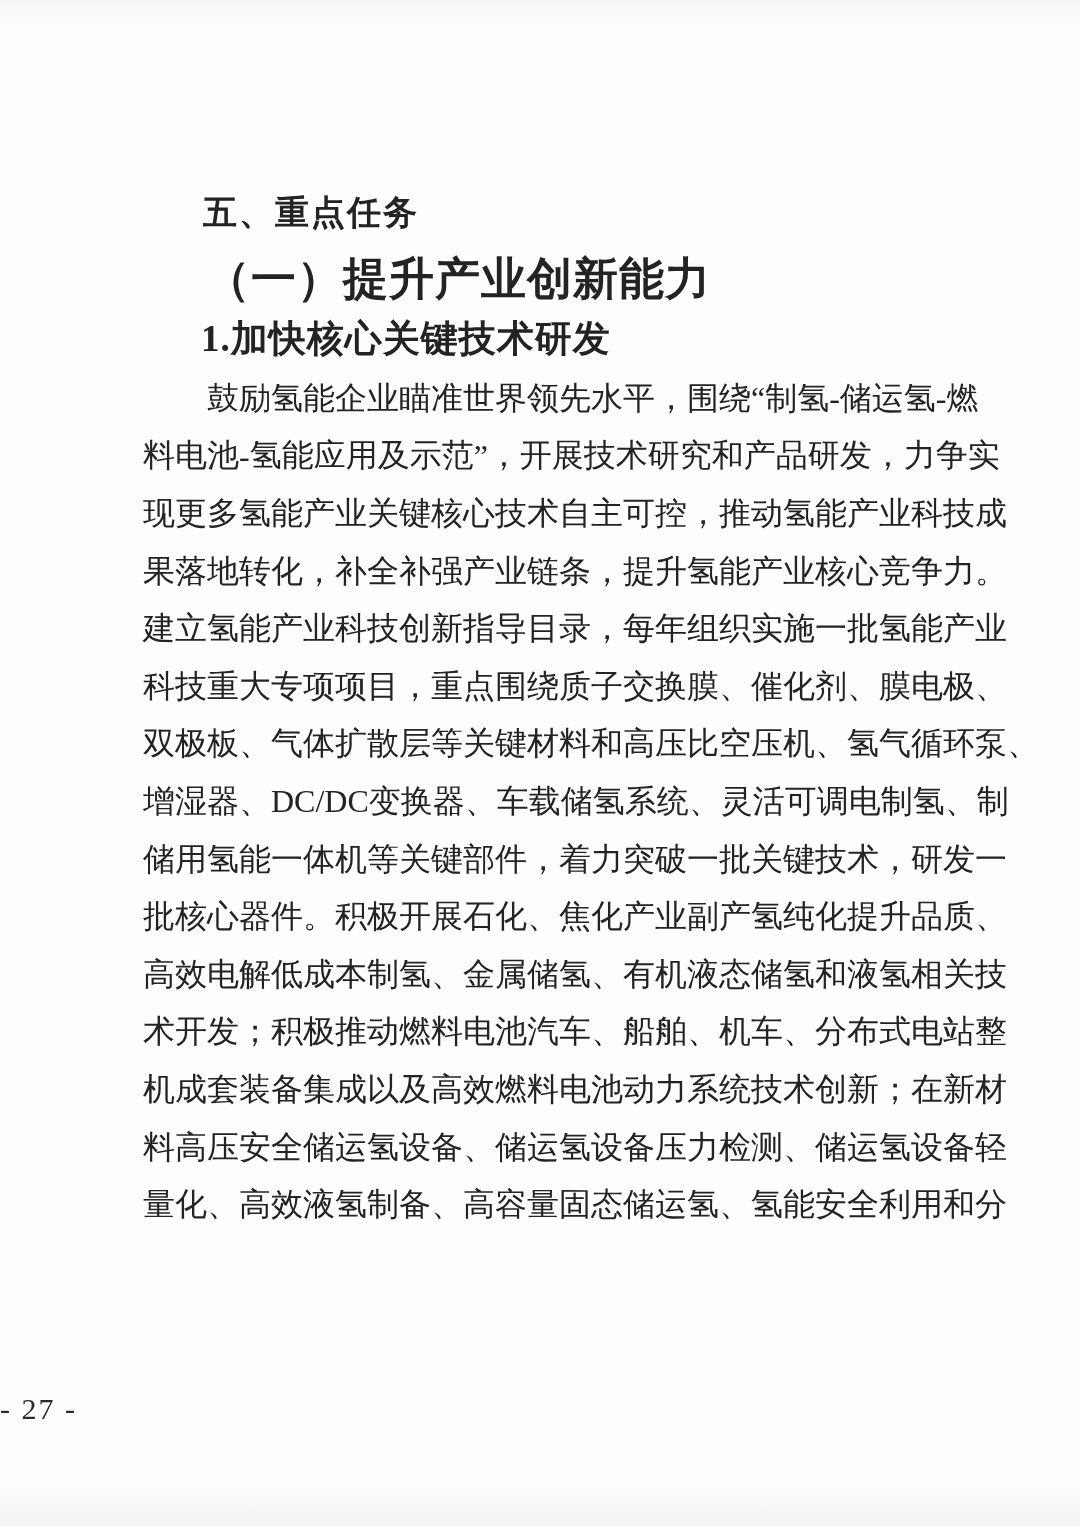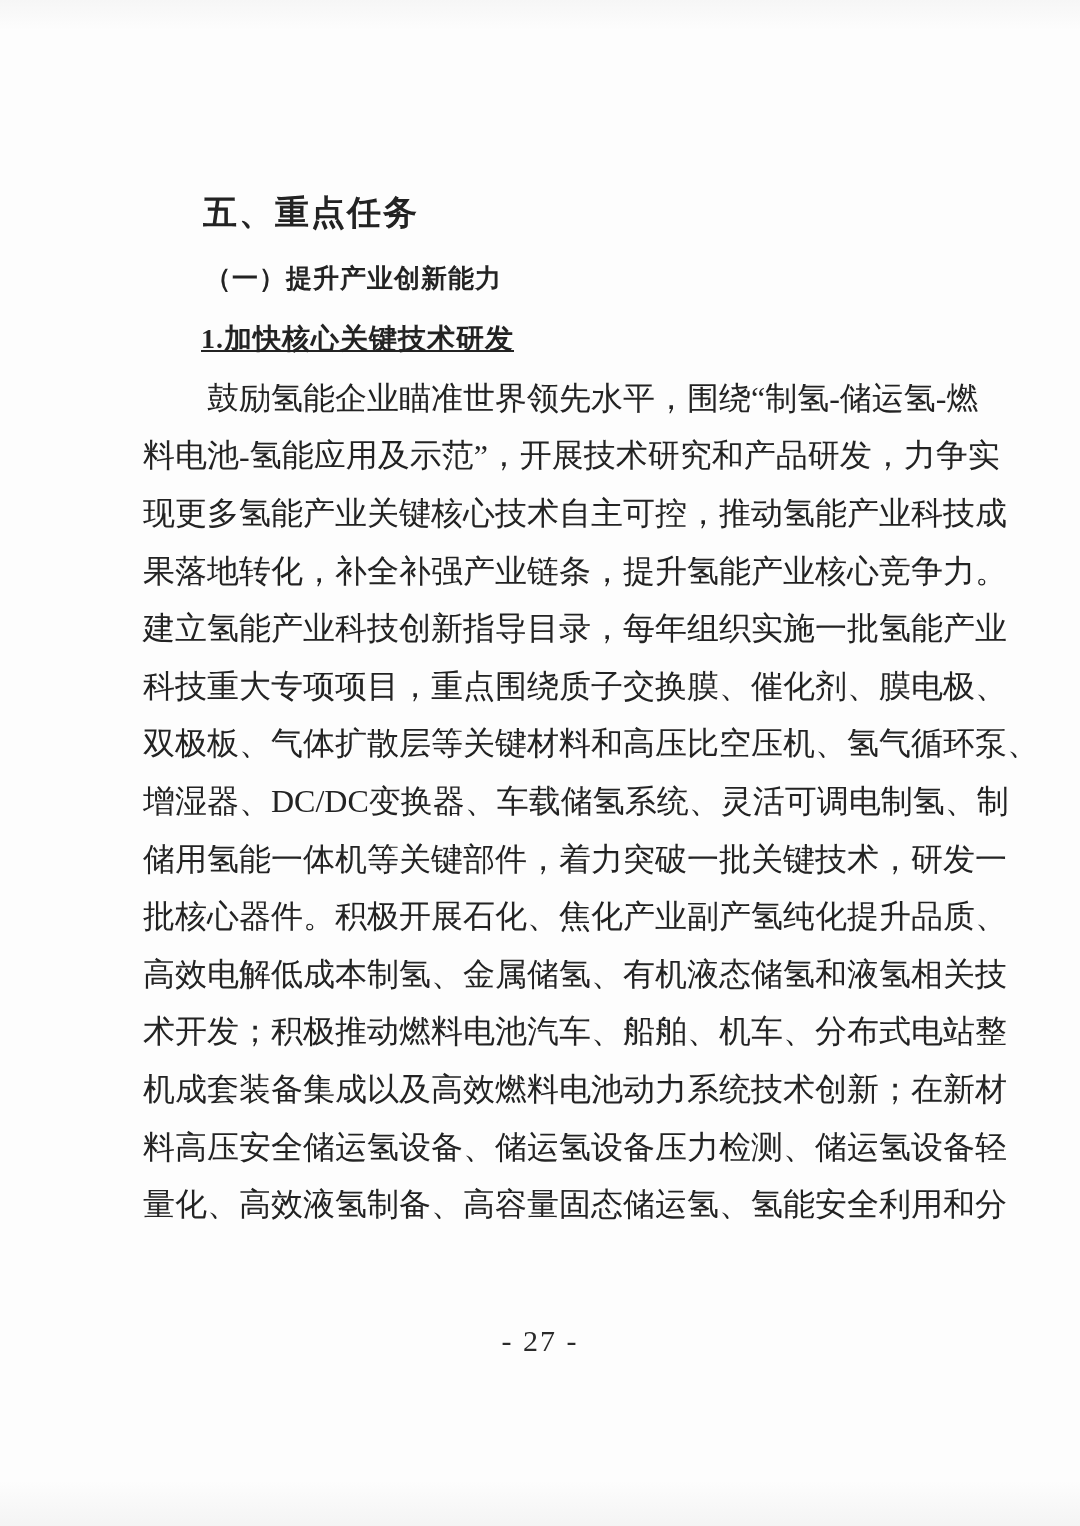--- a/index.html
+++ b/index.html
@@ -27,33 +27,32 @@
     margin: 0 0 20px 0;
     padding-left: 60px;
     font-size: 34px;
     line-height: 46px;
     font-weight: bold;
     letter-spacing: 2px;
   }
   .h2 {
     margin: 12px 0 14px 0;
     padding-left: 62px;
-    font-size: 26px;
+    font-size: 45px;
     line-height: 46px;
     font-weight: bold;
     letter-spacing: 1px;
   }
   .h3 {
     margin: 0 0 8px 0;
     padding-left: 58px;
-    font-size: 28px;
+    font-size: 37px;
     line-height: 46px;
     font-weight: bold;
     letter-spacing: 1px;
-    text-decoration: underline;
   }
   .para {
     width: 794px;
   }
   .line {
     display: flex;
     justify-content: space-between;
     align-items: center;
     height: 57.6px;
     font-size: 32px;
@@ -67,22 +66,22 @@
     line-height: 57.6px;
     letter-spacing: 1.5px;
   }
   .line span {
     display: inline-block;
   }
   .footer {
     position: absolute;
     left: 0;
     right: 0;
-    top: 1324px;
-    text-align: center;
+    top: 1392px;
+    text-align: left;
     font-size: 30px;
     color: #2a2a2a;
     letter-spacing: 2px;
     font-family: Liberation Serif, serif;
   }
 </style>
 </head>
 <body>
 
 <div class="page">

